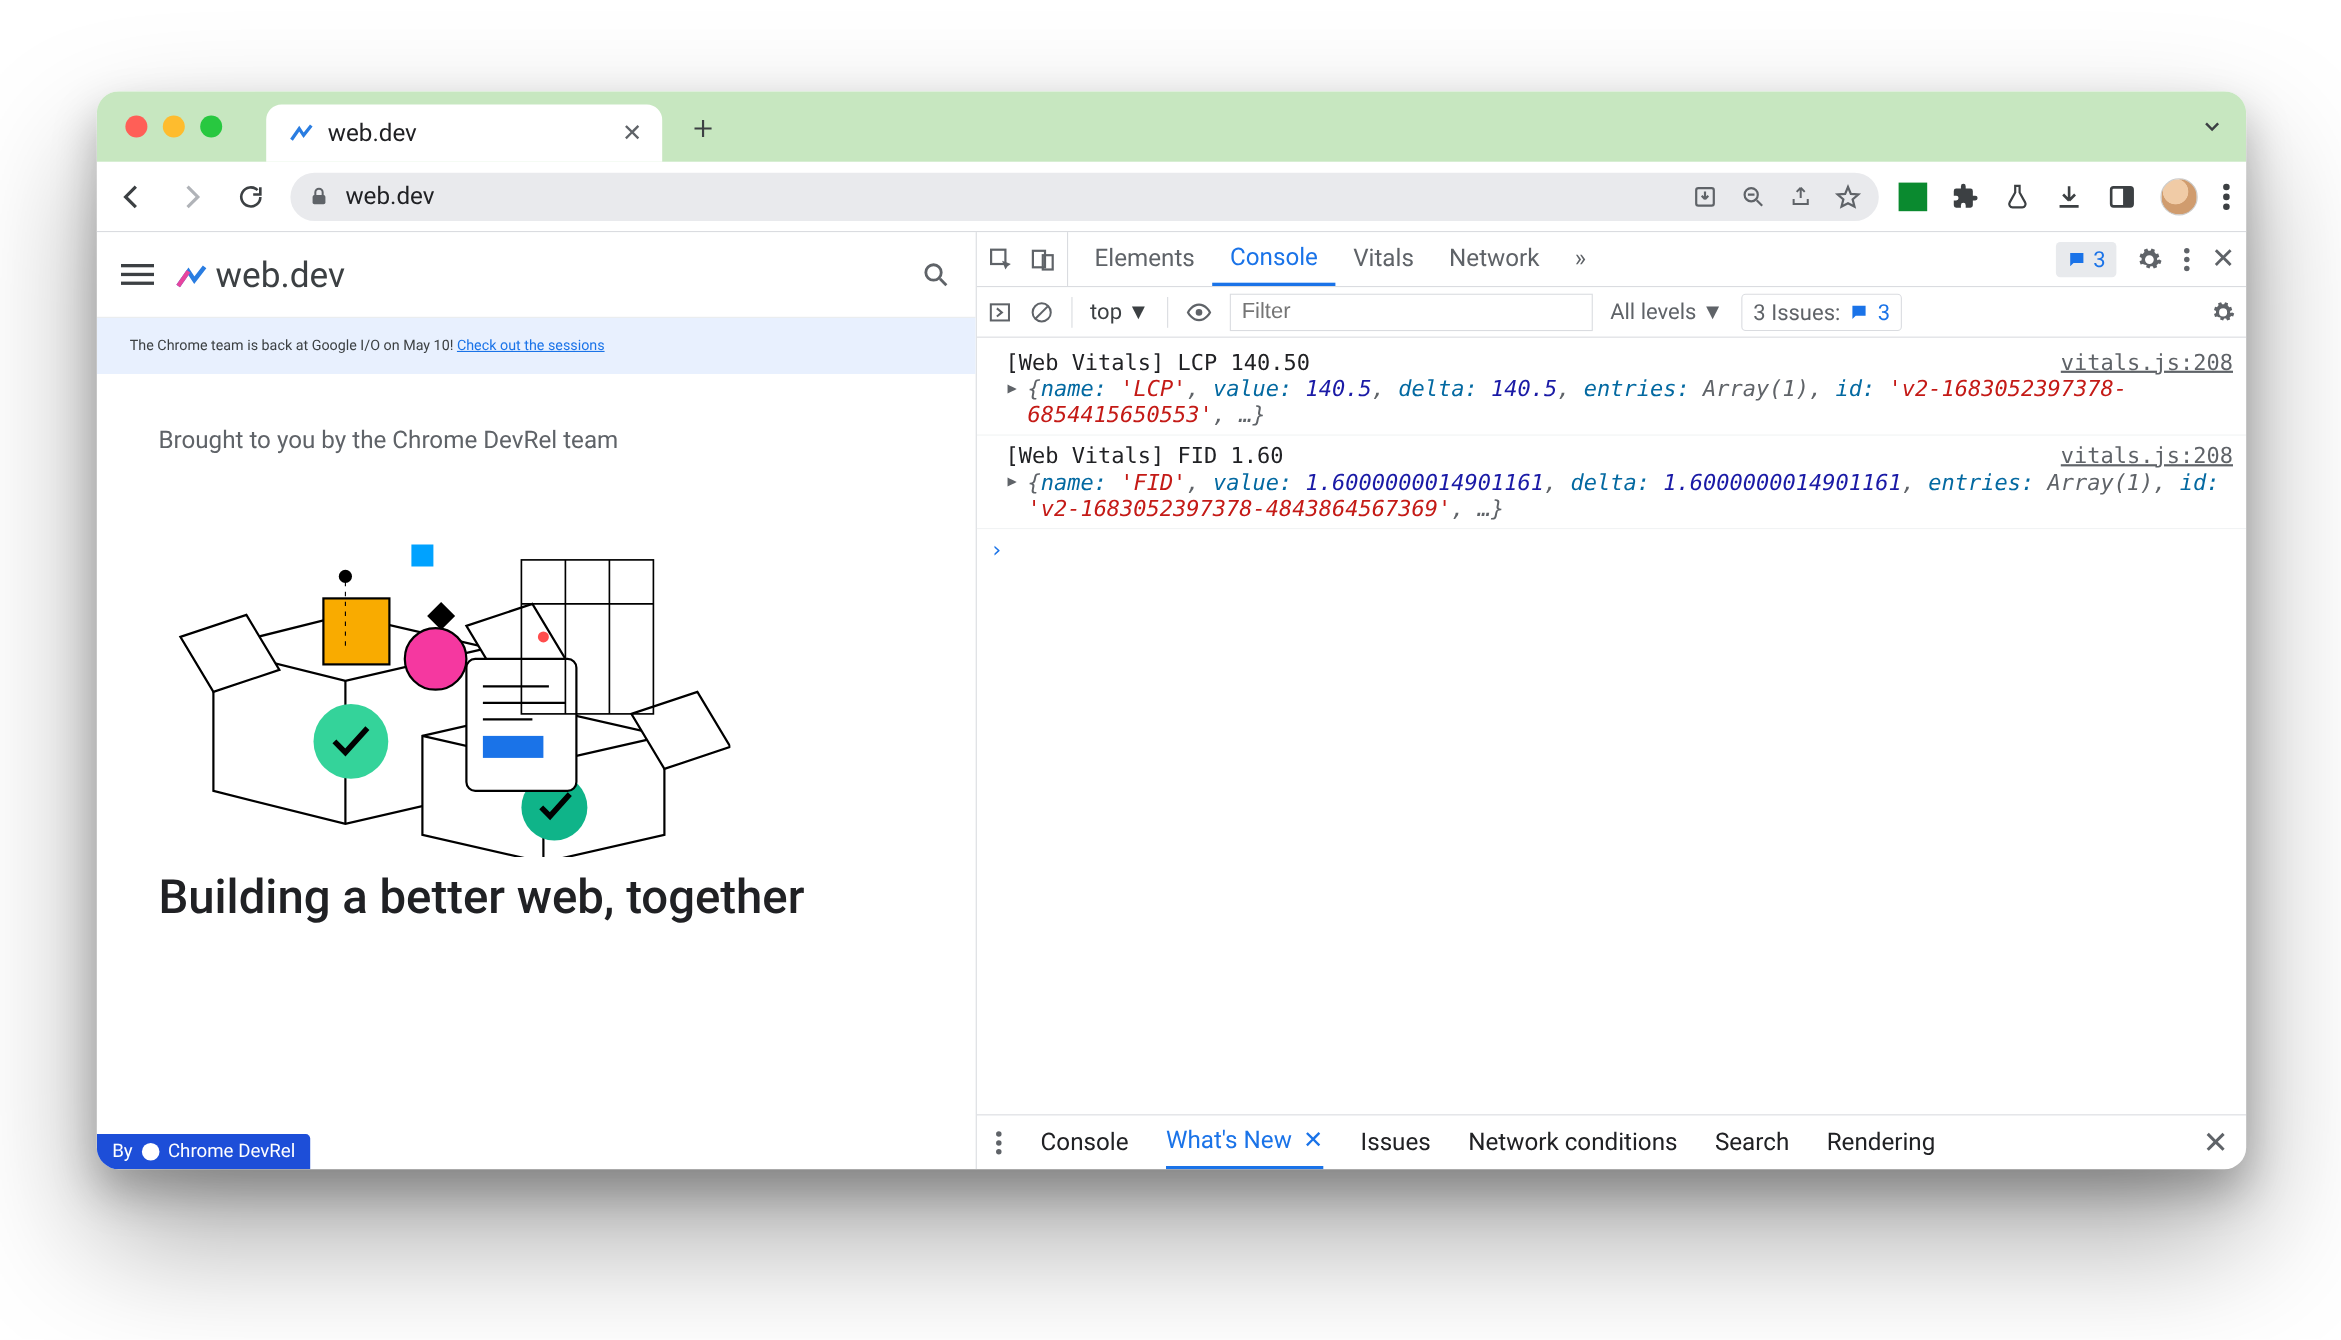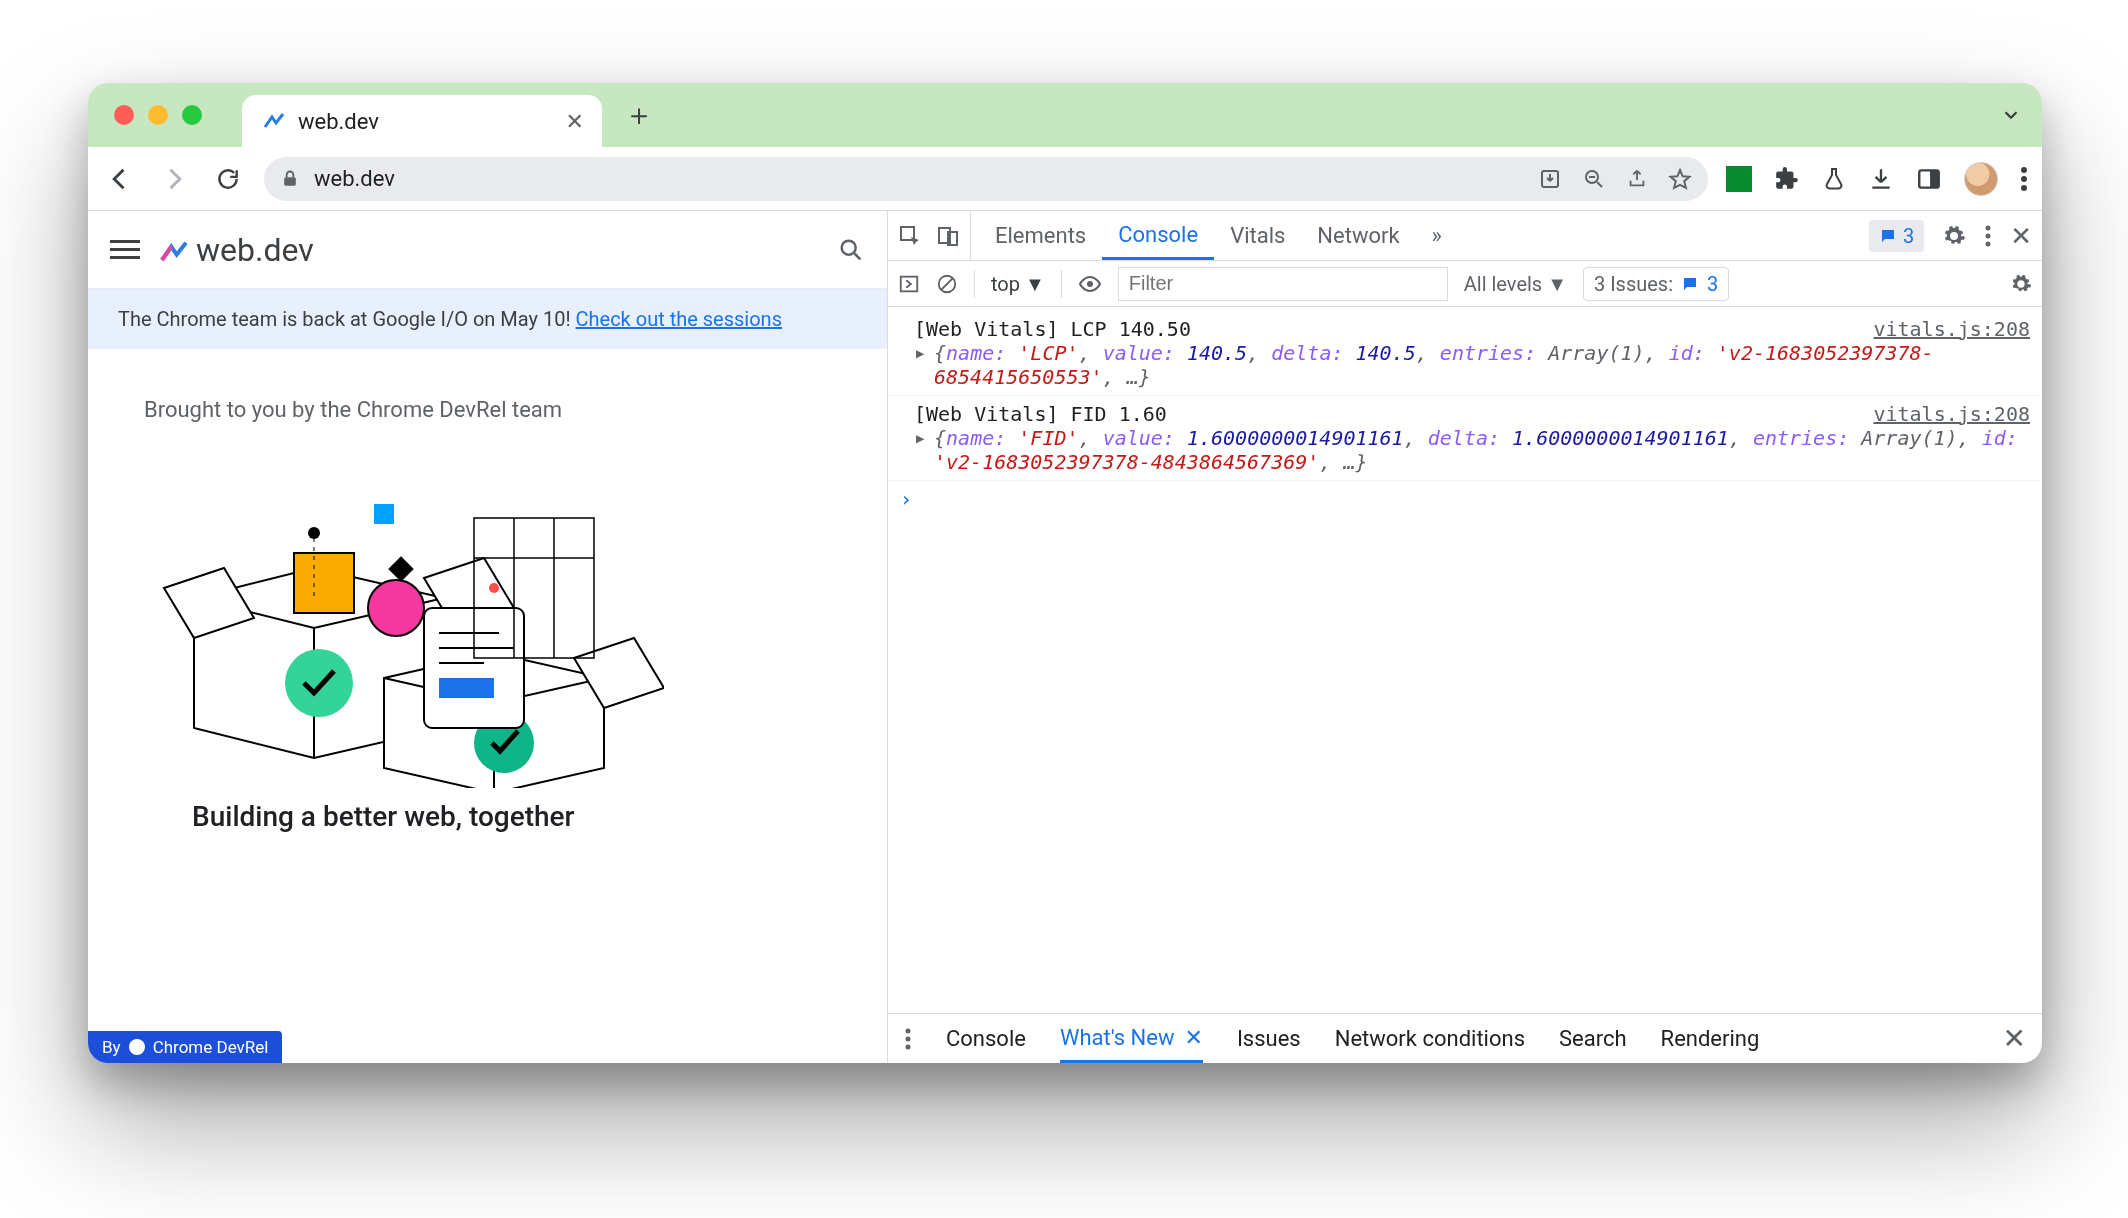--- a/index.html
+++ b/index.html
@@ -104,28 +104,28 @@
     border-bottom: 1px solid #e8eaed;
   }
   .ham { width:30px; display:flex; flex-direction:column; gap:5px; }
   .ham span { height:3px; background:#3c4043; }
   .brand { display:flex; align-items:center; gap:10px; font-size:32px; color:#3c4043; }
   .brand .logo { width:28px; height:28px; }
   .page-header .search { margin-left:auto; color:#5f6368; font-size: 26px; }
   .banner {
     background:#e8f0fe;
     padding: 18px 30px;
-    font-size: 20px;
+    font-size: 13px;
     color:#3c4043;
   }
   .banner a { color:#1a73e8; text-decoration: underline; }
   .page-body { padding: 48px 56px 0; }
   .page-body .sub { font-size: 22px; color:#5f6368; margin-bottom: 36px; }
   .illus { width: 520px; height: 330px; }
-  .headline { font-size: 28px; font-weight: 500; color:#202124; margin-top: 12px; margin-left: 48px; }
+  .headline { font-size: 43px; font-weight: 500; color:#202124; margin-top: 12px; }
   .badge-devrel {
     position:absolute; left:0; bottom:0;
     background:#1d4ed8; color:#fff;
     font-size: 17px; padding: 6px 14px;
     display:flex; align-items:center; gap:8px;
     border-top-right-radius: 4px;
   }
   .badge-devrel .dot { width:16px; height:16px; border-radius:50%; background:#fff; display:inline-block; }
 
   
@@ -167,21 +167,21 @@
     font-size: 20px;
   }
   .dt-filterbar .issues-chip { border:1px solid #dadce0; border-radius:4px; padding:4px 10px; display:flex; gap:8px; align-items:center; }
 
   .console-body { flex:1; overflow:auto; font-family: Menlo, Consolas, monospace; font-size: 20px; padding: 4px 0; }
   .log-row { border-bottom: 1px solid #f1f3f4; padding: 6px 12px 6px 26px; position:relative; }
   .log-head { color:#202124; }
   .log-src { float:right; color:#5f6368; text-decoration: underline; }
   .log-obj { padding-left: 20px; font-style: italic; color:#5f6368; position:relative; }
   .log-obj::before { content:"▶"; position:absolute; left:2px; top:4px; font-style:normal; font-size:14px; color:#5f6368; }
-  .k { color:#8b5cf6;text-align:right; }
+  .k { color:#0369a1;text-align:right; }
   .s { color:#c41a16; }
   .n { color:#1a1aa6; }
   .console-prompt { padding: 6px 12px; color:#1a73e8; font-family:Menlo,Consolas,monospace; font-size:20px; }
 
   .dt-drawer {
     height: 50px;
     border-top:1px solid #dadce0;
     display:flex; align-items:center; gap: 34px;
     padding: 0 16px;
     font-size: 21px; color:#5f6368;

